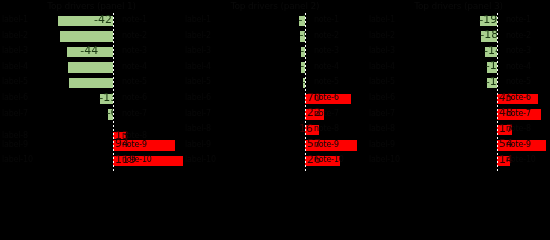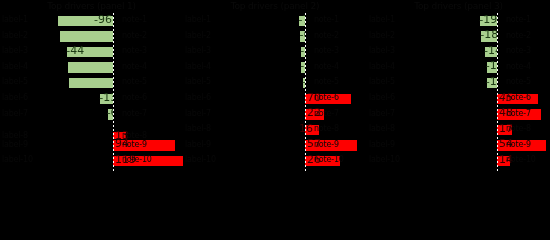--- a/index.html
+++ b/index.html
@@ -123,32 +123,32 @@
 <div class="figure">
 
   <div class="panel" id="panel-0" style="width:183px;">
     <div class="panel-title">Top drivers (panel 1)</div>
     <div class="plot">
       <div class="zero-line" style="left: 113px;"></div>
       <div class="rows">
           <div class="row" style="top: 0px;">
             <div class="row-label left" style="max-width: 53px;">label-1</div>
             <div class="bar neg" style="left: 56.82px; width: 56.18px;"></div>
-            <div class="bar-value neg" style="left: 56.82px; width: 56.18px; text-align: right; padding-right: 1px; box-sizing: border-box; overflow: hidden;">-96</div>
+            <div class="bar-value neg" style="left: 56.82px; width: 56.18px; text-align: right; padding-right: 1px; box-sizing: border-box; overflow: hidden;">-42</div>
             <div class="row-label right" style="left: 122px;">note-1</div>
           </div>
           <div class="row" style="top: 15.6px;">
             <div class="row-label left" style="max-width: 53px;">label-2</div>
             <div class="bar neg" style="left: 58.94px; width: 54.06px;"></div>
             <div class="row-label right" style="left: 122px;">note-2</div>
           </div>
           <div class="row" style="top: 31.2px;">
             <div class="row-label left" style="max-width: 53px;">label-3</div>
             <div class="bar neg" style="left: 66.36px; width: 46.64px;"></div>
-            <div class="bar-value neg" style="left: 66.36px; width: 46.64px; text-align: left; padding-right: 1px; box-sizing: border-box; overflow: hidden;">-44</div>
+            <div class="bar-value neg" style="left: 66.36px; width: 46.64px; text-align: center; padding-right: 1px; box-sizing: border-box; overflow: hidden;">-44</div>
             <div class="row-label right" style="left: 122px;">note-3</div>
           </div>
           <div class="row" style="top: 46.8px;">
             <div class="row-label left" style="max-width: 53px;">label-4</div>
             <div class="bar neg" style="left: 67.42px; width: 45.58px;"></div>
             <div class="row-label right" style="left: 122px;">note-4</div>
           </div>
           <div class="row" style="top: 62.4px;">
             <div class="row-label left" style="max-width: 53px;">label-5</div>
             <div class="bar neg" style="left: 68.48px; width: 44.52px;"></div>

